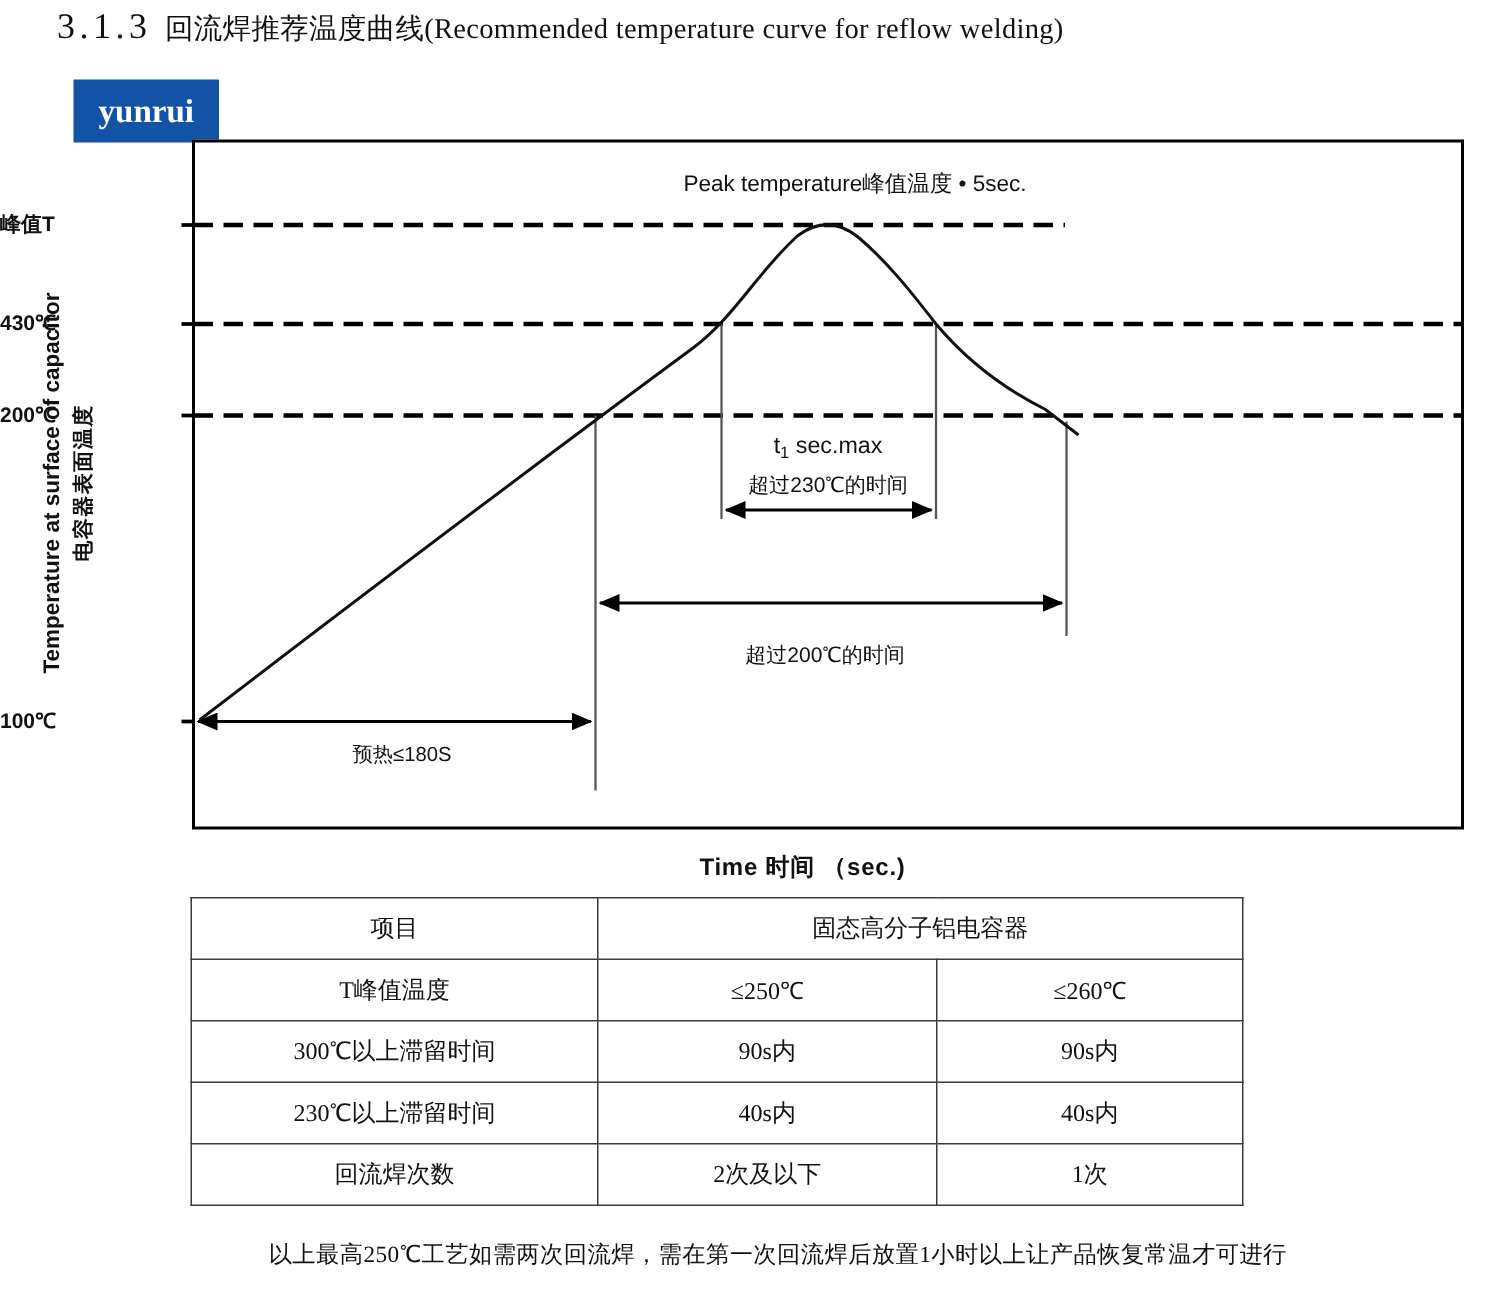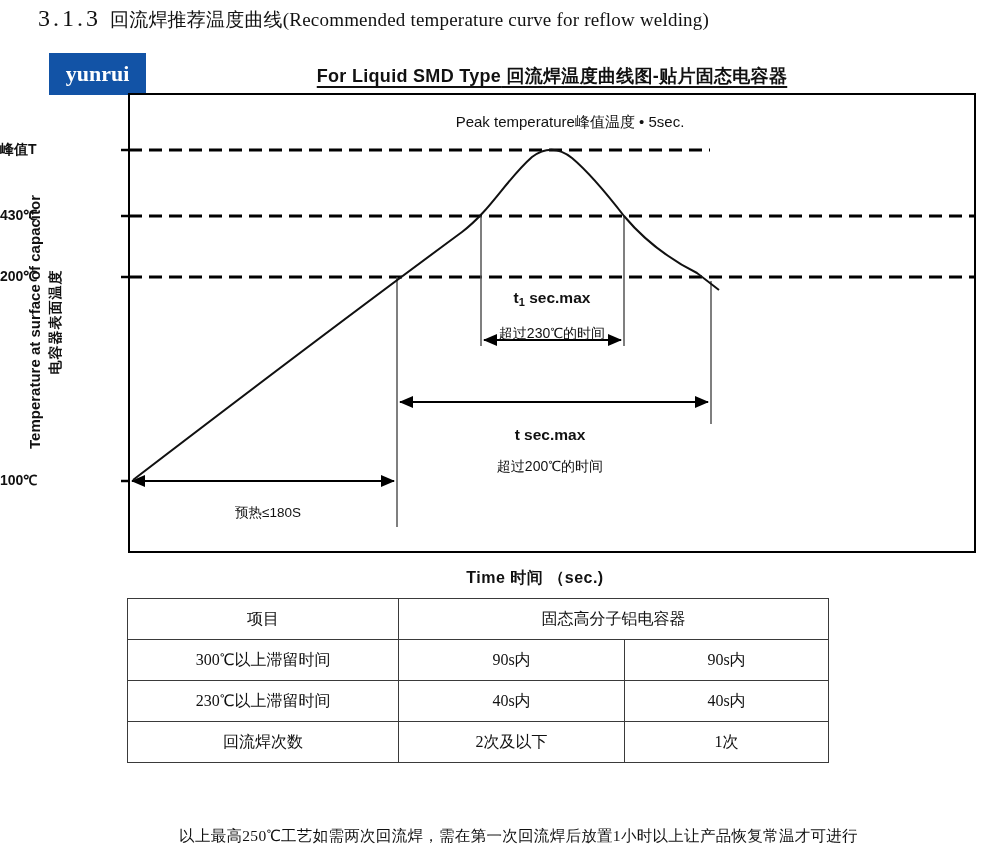--- a/index.html
+++ b/index.html
@@ -34,22 +34,22 @@
     font-size:14px;font-weight:bold;line-height:16px;white-space:nowrap;
   }
   .yaxis-title{
     position:absolute;left:-188px;top:300px;width:470px;height:44px;
     transform:rotate(-90deg);text-align:center;line-height:20px;
   }
   .yaxis-title .en{font-size:15px;font-weight:bold;display:block;}
   .yaxis-title .zh{font-size:14px;font-weight:bold;display:block;letter-spacing:1px;}
 
   .ann{position:absolute;text-align:center;line-height:20px;white-space:nowrap;}
-  .ann .l1{font-size:15.5px;font-weight:700;}
-  .ann .l2{font-size:14px;margin-top:11px;}
+  .ann .l1{font-size:15.5px;font-weight:400;}
+  .ann .l2{font-size:14px;margin-top:1px;}
   .sub{font-size:11px;vertical-align:-3px;}
   .pre{white-space:pre;}
 
   .peak-ann{position:absolute;left:420px;top:113px;width:300px;text-align:center;font-size:15px;white-space:nowrap;}
 
   .xlabel{
     position:absolute;left:111px;top:556px;width:848px;text-align:center;
     font-size:16px;font-weight:bold;letter-spacing:0.5px;margin-top:12px;
   }
 
@@ -73,23 +73,20 @@
 <div class="page">
 
   <div class="heading">
     <span class="num">3.1.3</span><span class="txt">回流焊推荐温度曲线(Recommended temperature curve for reflow welding)</span>
   </div>
 
   <div class="logo" style="background: rgb(18, 83, 166); color: rgb(255, 255, 255);">
     <span>yunrui</span>
   </div>
 
-  <div class="chart-title">
-    <span class="u"><span>For Liquid SMD Type</span><span> 回流焊温度曲线图-贴片固态电容器</span></span>
-  </div>
 
   <div class="chart-border"></div>
 
   <svg class="fig" width="997" height="600" aria-hidden="true">
     <defs>
       <marker id="ah" orient="auto-start-reverse" markerWidth="7" markerHeight="6" refX="6.5" refY="3" viewBox="0 0 7 6">
         <path d="M0,0 L7,3 L0,6 z" fill="#000"></path>
       </marker>
     </defs>
   <line x1="129" y1="150" x2="710" y2="150" stroke="#000000" stroke-width="3" stroke-dasharray="13 7"></line>
@@ -120,40 +117,44 @@
   <div class="ytick" style="top:472px">100℃</div>
 
   <div class="peak-ann">Peak temperature峰值温度 • 5sec.</div>
 
   <div class="ann" style="left:452px;top:288px;width:200px;">
     <div class="l1"><span>t</span><span class="sub">1</span><span> sec.max</span></div>
     <div class="l2">超过230℃的时间</div>
   </div>
 
   <div class="ann" style="left:450px;top:425px;width:200px;">
-    <div class="l1">t sec.max</div>
     <div class="l2">超过200℃的时间</div>
   </div>
 
   <div class="ann" style="left:148px;top:492px;width:240px;">
     <div class="l2" style="font-size:13.5px;">预热≤180S</div>
   </div>
 
   <div class="xlabel">Time 时间 （sec.)</div>
 
   <table class="dtable">
     <colgroup>
         <col style="width:271px">
         <col style="width:226px">
         <col style="width:204px">
       </colgroup>
     <tbody>
       <tr>
         <td>项目</td>
         <td colspan="2">固态高分子铝电容器</td>
+      </tr>
+      <tr>
+        <td>T峰值温度</td>
+        <td>≤250℃</td>
+        <td>≤260℃</td>
       </tr>
       <tr>
         <td>300℃以上滞留时间</td>
         <td>90s内</td>
         <td>90s内</td>
       </tr>
       <tr>
         <td>230℃以上滞留时间</td>
         <td>40s内</td>
         <td>40s内</td>

